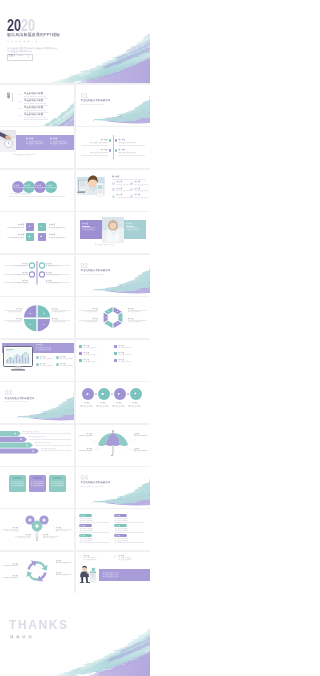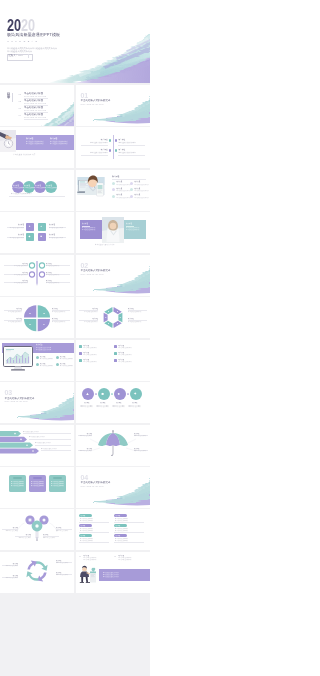--- a/index.html
+++ b/index.html
@@ -911,14 +911,35 @@
           <rect x="13.8" y="11.6" width="4" height="0.5" fill="#d3d3dd"></rect>
           <path d="M14.5 4.8 C14.5 3.2,15.6 2.2,16.6 3 C17.6 2.2,18.6 3.2,18.2 4.6 C17.8 5.8,16.6 6.6,16.3 6.8 C16 6.6,14.9 5.9,14.5 4.8 Z" fill="#8fcac5"></path>
         </g>
       </svg>
     </div>
     <div class="tx" style="left:27px;top:20px;font-size:1.3px;color:#eeeaf9;">单击此处输入您的文本内容</div>
     <div class="tx" style="left:27px;top:22.4px;font-size:1.3px;color:#eeeaf9;">单击此处输入您的文本内容</div>
     <div class="tx" style="left:27px;top:24.8px;font-size:1.3px;color:#eeeaf9;">单击此处输入您的文本内容</div>
   </div>
 
+  <div class="slide" style="left:0;top:593px;width:150px;height:83px;">
+    <svg width="150" height="83" viewBox="0 0 150 83">
+      <g filter="url(#brz2)">
+        <path d="M84 84 C100 80,122 72,151 60 L151 84 Z" fill="url(#purpg)"></path>
+        <path d="M96 78 C114 73,132 66,151 58 L151 66 C130 72,110 78,96 81 Z" fill="#b6abe0" opacity="0.6"></path>
+        <path d="M110 72 C124 67,138 62,151 57 L151 61 C136 66,120 71,110 75 Z" fill="#a89ddb" opacity="0.5"></path>
+      </g>
+      <g filter="url(#brz)">
+        <path d="M50 83 C66 80,88 72,110 61 C128 52,144 40,154 32 L154 56 C143 62,126 70,106 76 C86 82,64 85,50 85 Z" fill="url(#tealg)"></path>
+        <path d="M60 80 C82 72,108 60,136 43 L143 39 C120 56,90 72,62 81 Z" fill="#ffffff" opacity="0.35"></path>
+        <path d="M80 74 C100 66,124 53,148 36 L151 40 C128 56,102 70,82 77 Z" fill="#ffffff" opacity="0.3"></path>
+        <path d="M94 66 C112 58,134 45,152 33 L153 37 C136 49,114 62,96 69 Z" fill="#ffffff" opacity="0.28"></path>
+      </g>
+      <g filter="url(#brz2)">
+        <path d="M108 66 C122 61,140 53,154 45 L154 50 C140 57,122 64,109 69 Z" fill="#a89ddb" opacity="0.5"></path>
+        <path d="M120 58 C132 53,146 46,154 41 L154 44 C144 50,130 56,121 60 Z" fill="#b2a7df" opacity="0.45"></path>
+      </g>
+    </svg>
+    <div class="a" style="left:9px;top:26px;font-size:12px;font-weight:700;color:#dcdce6;letter-spacing:1.6px;line-height:12px;">THANKS</div>
+    <div class="tx" style="left:10px;top:43px;font-size:3.2px;color:#8c8aa2;letter-spacing:1.1px;">感 谢 聆 听</div>
+  </div>
 
 </div>
 
 </body></html>

